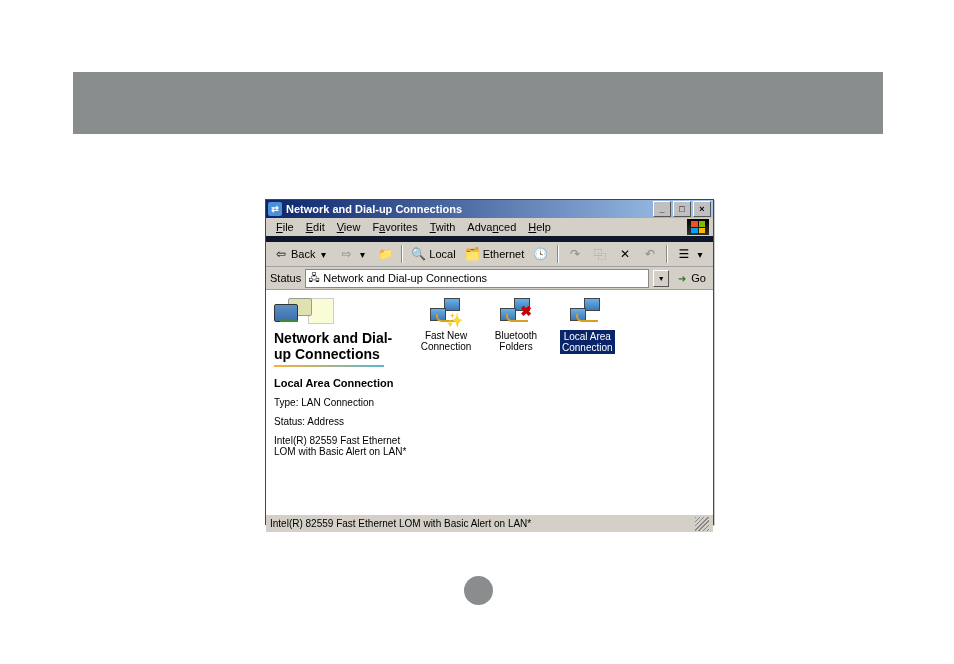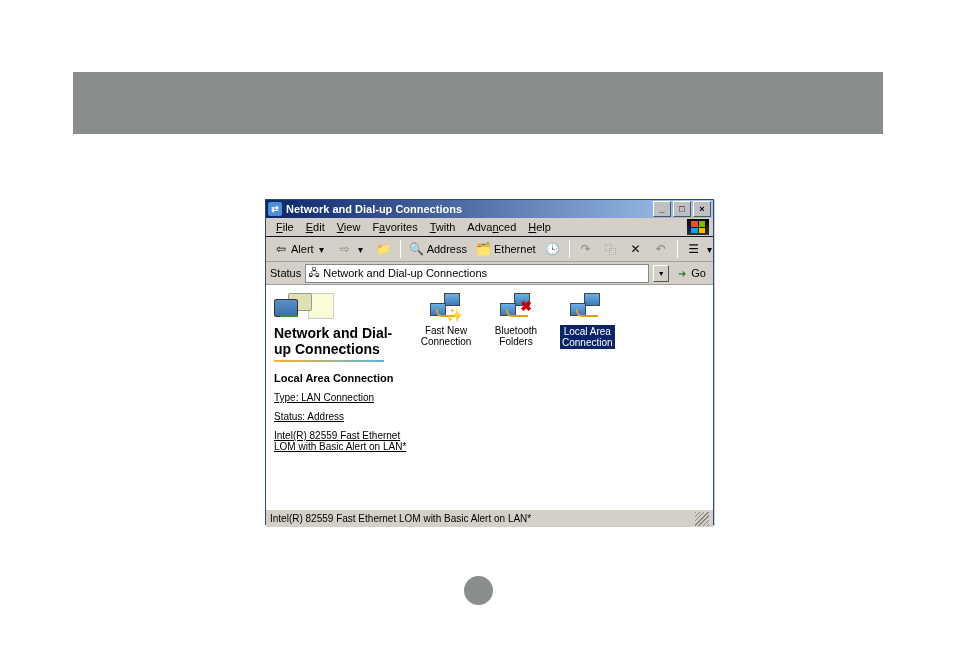--- a/index.html
+++ b/index.html
@@ -68,21 +68,21 @@
     font-family: Arial;
     font-weight: bold;
   }
   .menubar {
     background: #d4d0c8;
     height: 18px;
     display: flex;
     align-items: center;
     font-size: 11px;
     padding: 0 4px;
-    border-bottom: 1px solid #0f172a;
+    border-bottom: 6px solid #0f172a;
   }
   .menubar-right {
     margin-left: auto;
     width: 22px;
     height: 16px;
     background: linear-gradient(to bottom,#000,#333);
     display: flex;
     align-items: center;
     justify-content: center;
   }
@@ -224,21 +224,21 @@
     line-height: 1.15;
     margin-bottom: 3px;
   }
   .lp-underline {
     height: 2px;
     background: linear-gradient(to right,#f9b233,#5ab5d6);
     width: 110px;
     margin-bottom: 10px;
   }
   .lp-sub { font-weight: bold; font-size: 11px; margin-bottom: 8px; }
-  .lp-line { font-size: 10px; margin-bottom: 8px; text-decoration: underline; }
+  .lp-line { font-size: 10px; margin-bottom: 8px; }
   .right-pane {
     flex: 1;
     padding: 8px 4px;
     display: flex;
     gap: 18px;
     align-items: flex-start;
   }
   .conn-item {
     width: 52px;
     text-align: center;
@@ -340,34 +340,34 @@
           <div></div>
           <div></div>
           <div></div>
         </div>
     </div>
   </div>
 
   <div class="toolbar">
     <div class="tb-btn">
       <span class="tb-ico">⇦</span>
-      <span>Alert</span>
+      <span>Back</span>
       <span class="tb-ico tb-small">▾</span>
     </div>
     <div class="tb-btn">
       <span class="tb-ico" style="color:#888">⇨</span>
       <span class="tb-ico tb-small">▾</span>
     </div>
     <div class="tb-btn">
       <span class="tb-ico">📁</span>
     </div>
     <div class="tb-sep"></div>
     <div class="tb-btn">
       <span class="tb-ico">🔍</span>
-      <span>Address</span>
+      <span>Local</span>
     </div>
     <div class="tb-btn">
       <span class="tb-ico">🗂️</span>
       <span>Ethernet</span>
     </div>
     <div class="tb-btn">
       <span class="tb-ico">🕓</span>
     </div>
     <div class="tb-sep"></div>
     <div class="tb-btn">

